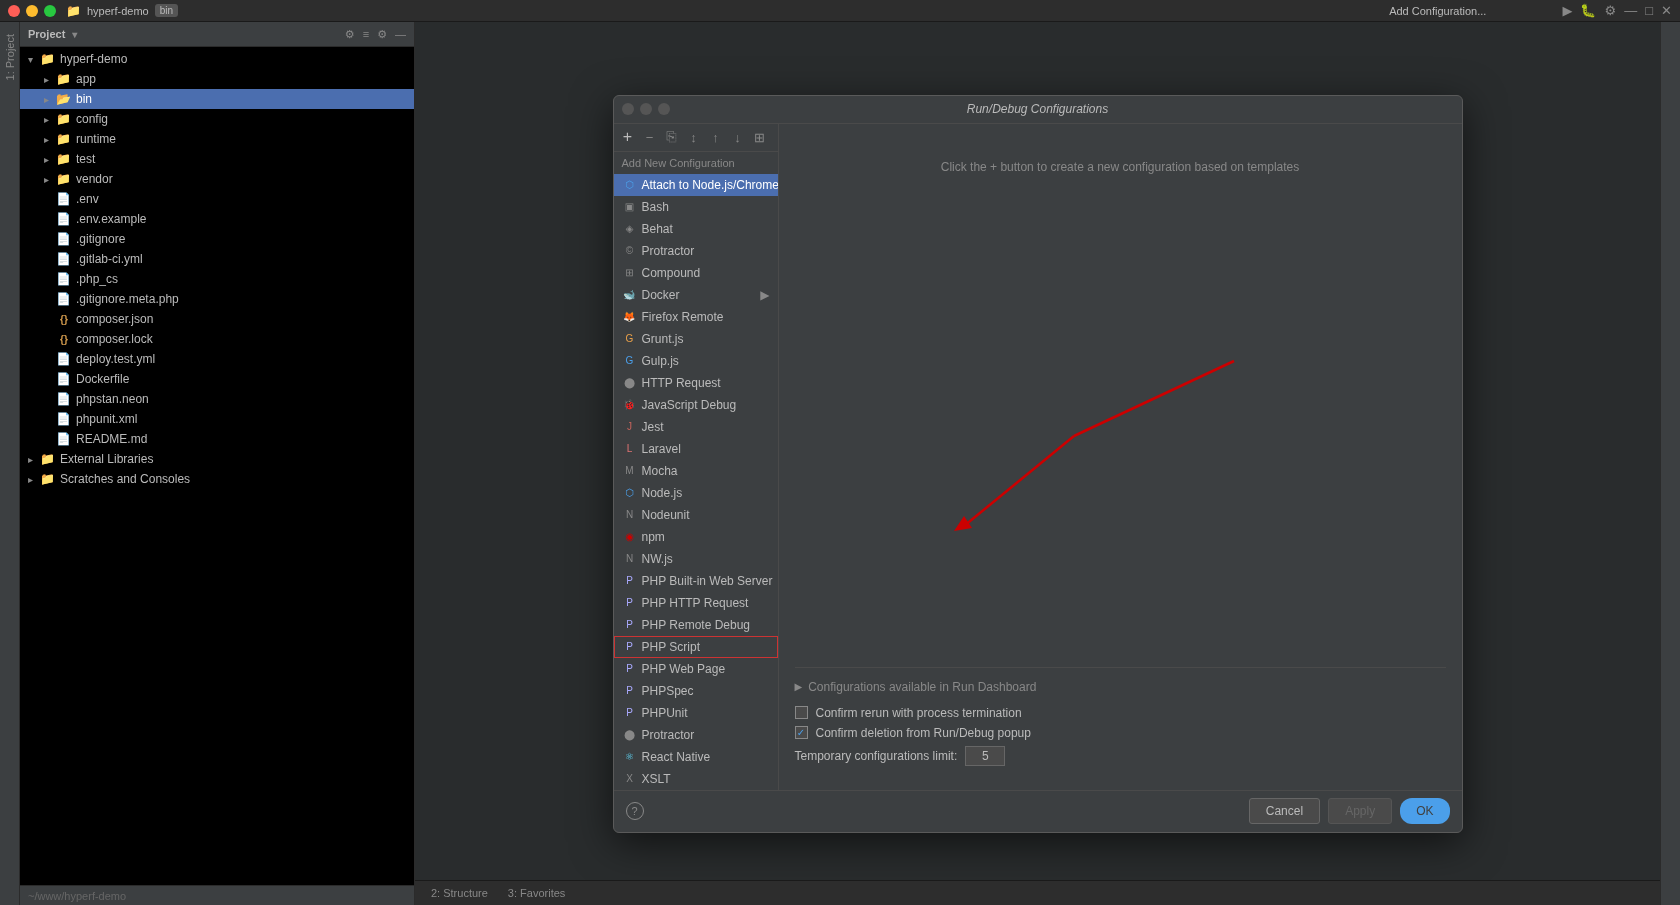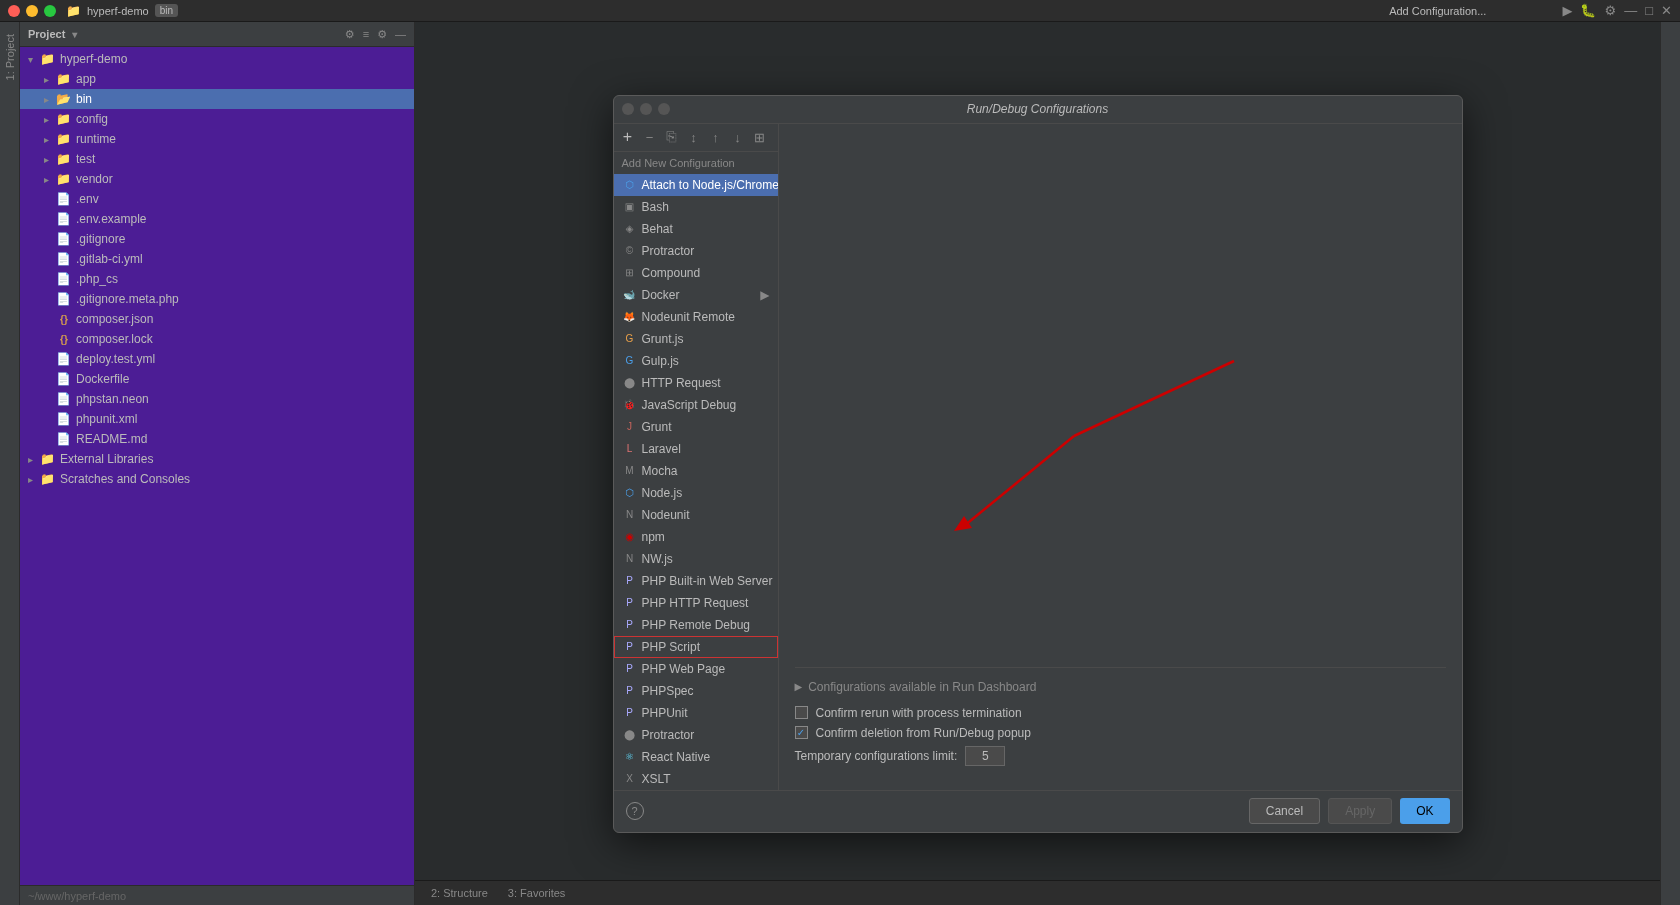--- a/index.html
+++ b/index.html
@@ -63,21 +63,21 @@
       border-right: 1px solid #2b2b2b;
       display: flex;
       flex-direction: column;
       align-items: center;
       padding-top: 4px;
     }
 
     
     #project-panel {
       width: 395px;
-      background: #4c1d95;
+      background: #000000;
       border-right: 1px solid #2b2b2b;
       display: flex;
       flex-direction: column;
     }
 
     #project-panel-header {
       height: 25px;
       background: #3c3f41;
       display: flex;
       align-items: center;
@@ -368,21 +368,22 @@
       font-size: 12px;
       cursor: pointer;
     }
     .btn-default {
       background: #4a4a4a;
       color: #bbb;
       border: 1px solid #666;
     }
     .btn-primary {
       background: #4b9fea;
-      color: #000000;
+      color: #404040;
+      border-radius: 12px;
     }
     .btn-disabled {
       background: #4a4a4a;
       color: #666;
       border: 1px solid #555;
     }
 
     
     #arrow-annotation {
       position: absolute;
@@ -670,41 +671,41 @@
                   <span class="cfg-icon" style="color: rgb(136, 136, 136);">⊞</span>
                   <span>Compound</span>
                 </div>
                 <div class="config-item">
                   <span class="cfg-icon" style="color: rgb(75, 159, 234);">🐋</span>
                   <span>Docker</span>
                   <span style="margin-left: auto; color: rgb(136, 136, 136);">▶</span>
                 </div>
                 <div class="config-item">
                   <span class="cfg-icon" style="color: rgb(224, 115, 115);">🦊</span>
-                  <span>Nodeunit Remote</span>
+                  <span>Firefox Remote</span>
                 </div>
                 <div class="config-item">
                   <span class="cfg-icon" style="color: rgb(232, 160, 74);">G</span>
                   <span>Grunt.js</span>
                 </div>
                 <div class="config-item">
                   <span class="cfg-icon" style="color: rgb(75, 159, 234);">G</span>
                   <span>Gulp.js</span>
                 </div>
                 <div class="config-item">
                   <span class="cfg-icon" style="color: rgb(136, 136, 136);">⬤</span>
                   <span>HTTP Request</span>
                 </div>
                 <div class="config-item">
                   <span class="cfg-icon" style="color: rgb(240, 192, 64);">🐞</span>
                   <span>JavaScript Debug</span>
                 </div>
                 <div class="config-item">
                   <span class="cfg-icon" style="color: rgb(200, 100, 92);">J</span>
-                  <span>Grunt</span>
+                  <span>Jest</span>
                 </div>
                 <div class="config-item">
                   <span class="cfg-icon" style="color: rgb(224, 115, 115);">L</span>
                   <span>Laravel</span>
                 </div>
                 <div class="config-item">
                   <span class="cfg-icon" style="color: rgb(136, 136, 136);">M</span>
                   <span>Mocha</span>
                 </div>
                 <div class="config-item">
@@ -760,20 +761,23 @@
                   <span>React Native</span>
                 </div>
                 <div class="config-item">
                   <span class="cfg-icon" style="color: rgb(136, 136, 136);">X</span>
                   <span>XSLT</span>
                 </div>
               </div>
           </div>
 
           <div id="dialog-right">
+            <div class="empty-message">
+              <span>Click the + button to create a new configuration based on templates</span>
+            </div>
 
             <div style="flex:1;"></div>
 
             <div id="run-dashboard-section">
               <div class="section-toggle">
                 <span class="toggle-arrow">▶</span>
                 <span>Configurations available in Run Dashboard</span>
               </div>
 
               <div class="options-section">

